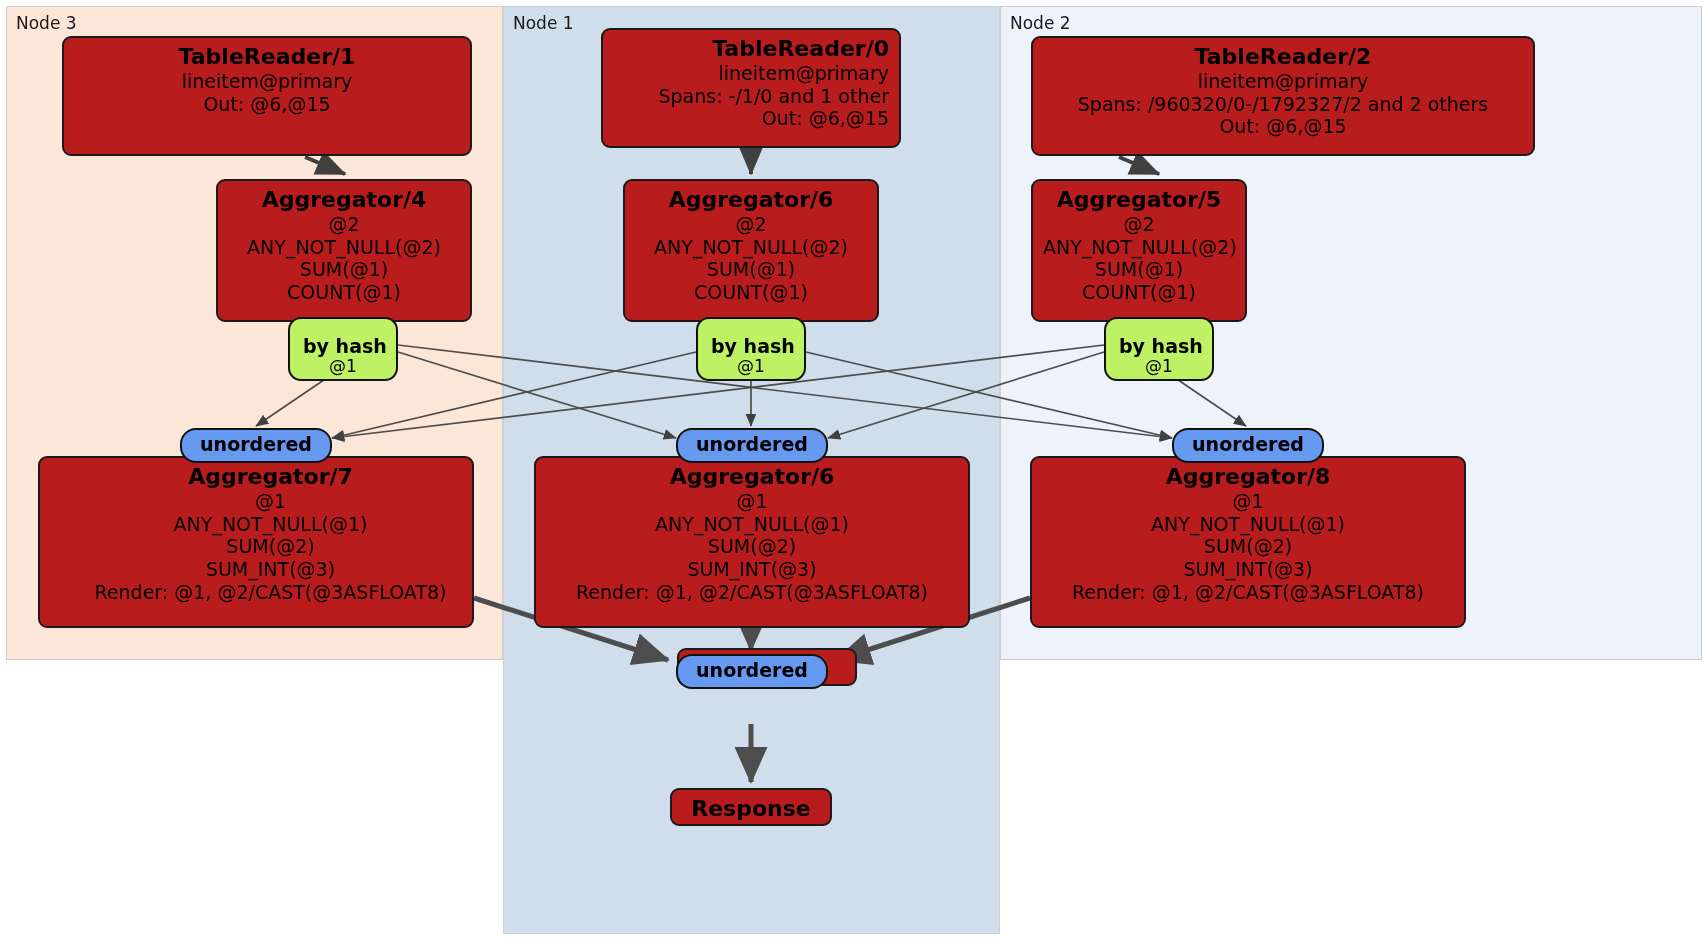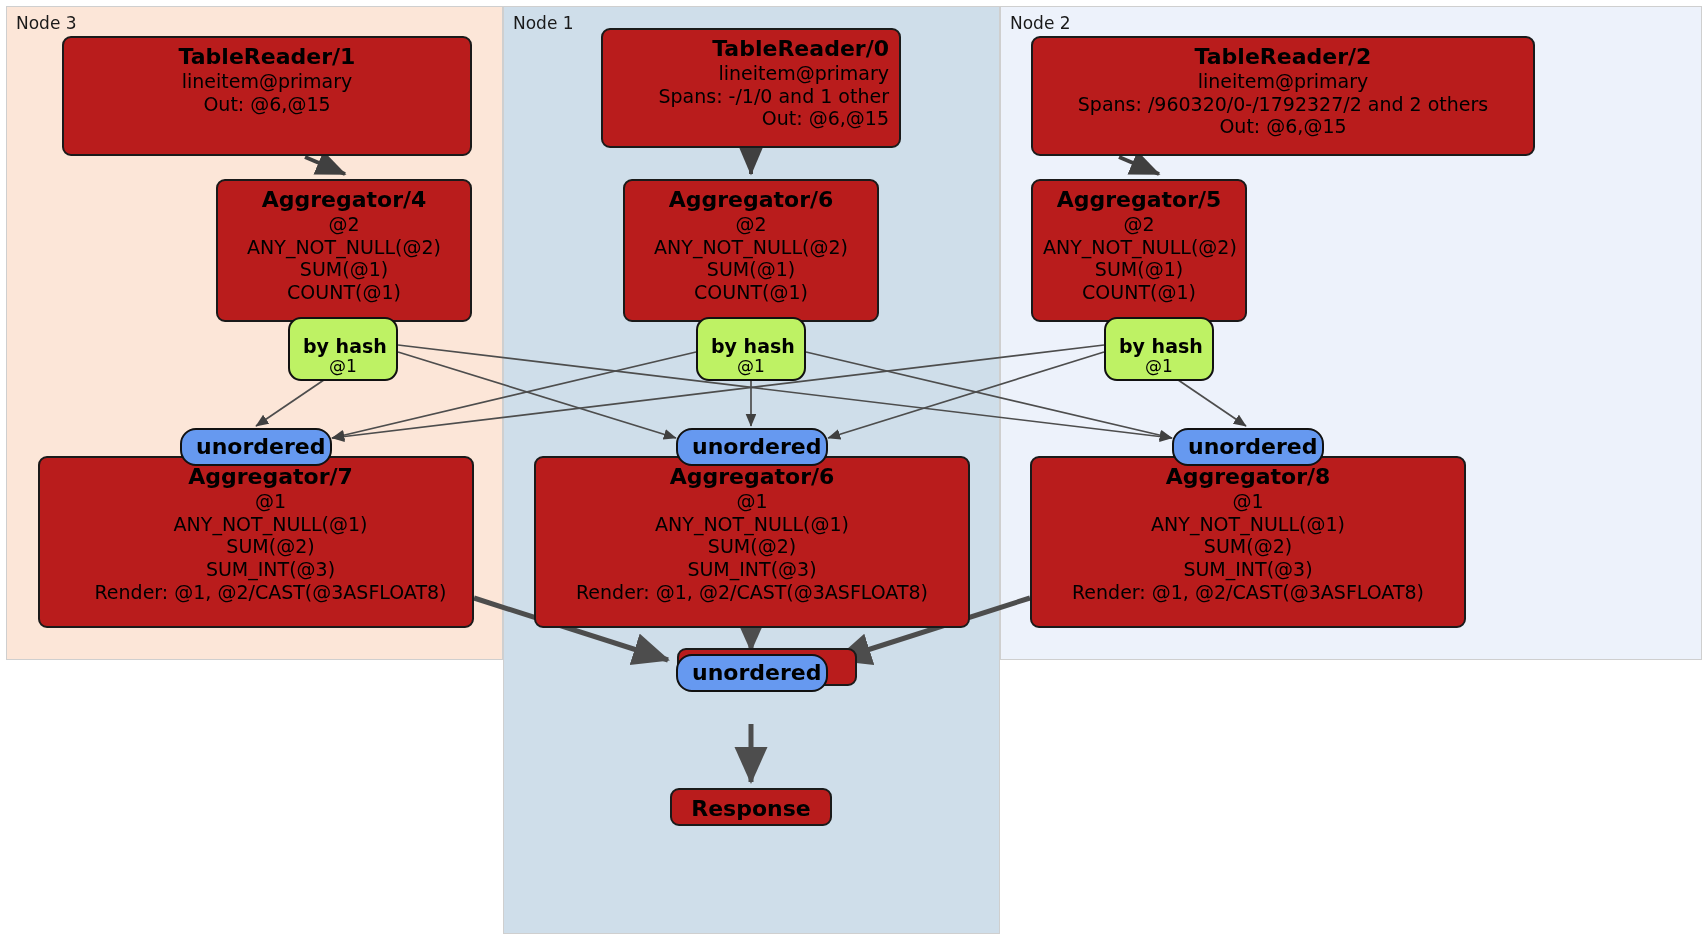--- a/index.html
+++ b/index.html
@@ -18,21 +18,21 @@
             text-align:center;color:#000;padding:6px 10px 7px 10px;}
   .proc-title{font-size:22px;font-weight:bold;line-height:1.16;letter-spacing:0px;}
   .proc-line{font-size:19px;font-weight:normal;line-height:1.21;white-space:nowrap;}
 
   .badge{position:absolute;box-sizing:border-box;border:2px solid #111;
          text-align:center;color:#000;white-space:nowrap;}
   .badge-hash{background:#bef264;border-radius:13px;padding:17px 13px 3px 13px;}
   .badge-hash .b1{font-size:19px;font-weight:bold;line-height:1.12;}
   .badge-hash .b2{font-size:17px;font-weight:normal;line-height:1.12;}
   .badge-unordered{background:#6699f0;border-radius:16px;padding:4px 14px 5px 14px;
-                   font-size:22px;font-weight:bold;line-height:1.15;}
+                   font-size:19px;font-weight:bold;line-height:1.15;}
 </style>
 </head>
 <body>
 
 <div id="stage">
 
   <div class="node-region" id="r-node3" style="left: 6px; top: 6px; width: 497px; height: 654px; background: rgb(252, 230, 216); border: 1px solid rgb(207, 207, 207);"></div>
   <div class="node-region" id="r-node1" style="left: 503px; top: 6px; width: 497px; height: 928px; background: rgb(207, 222, 234); border: 1px solid rgb(207, 207, 207);"></div>
   <div class="node-region" id="r-node2" style="left: 1000px; top: 6px; width: 702px; height: 654px; background: rgb(237, 242, 251); border: 1px solid rgb(207, 207, 207);"></div>
 

